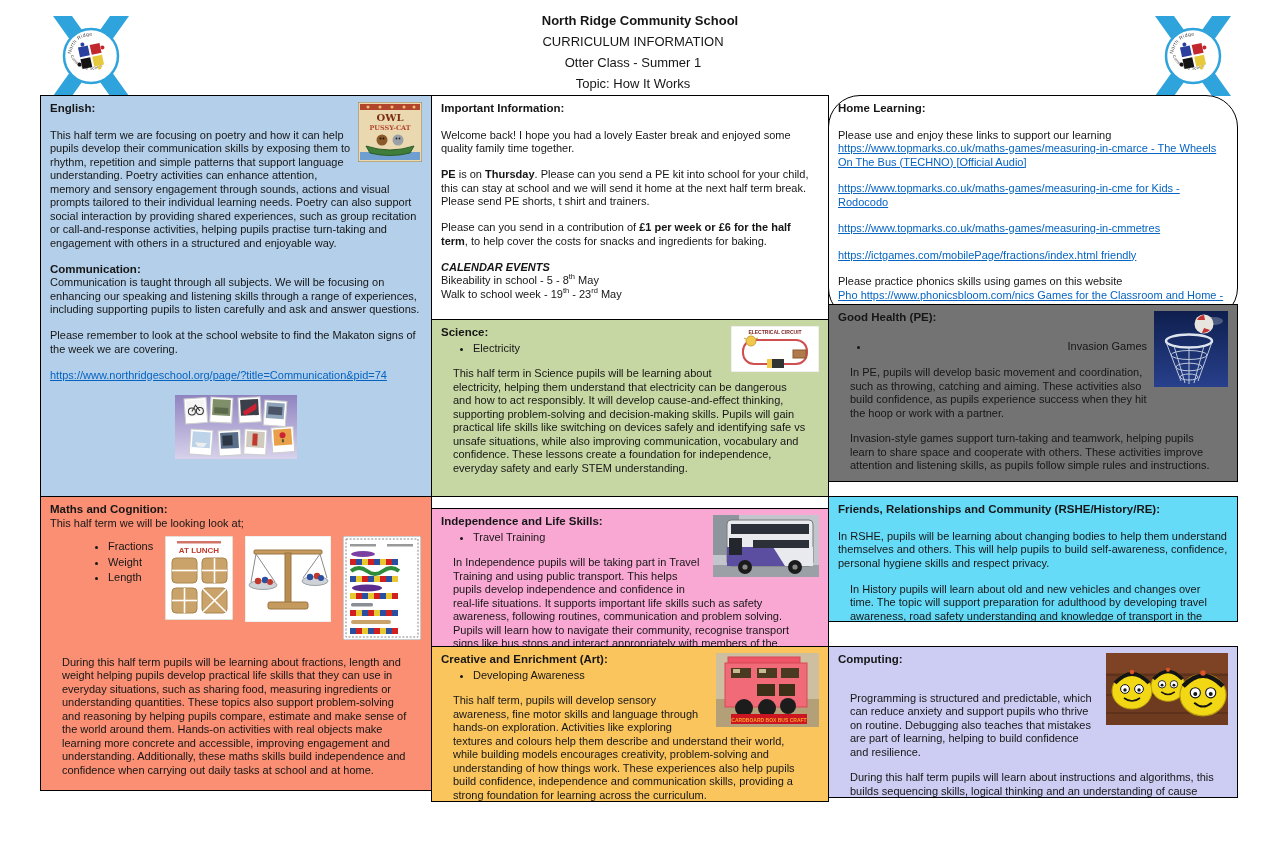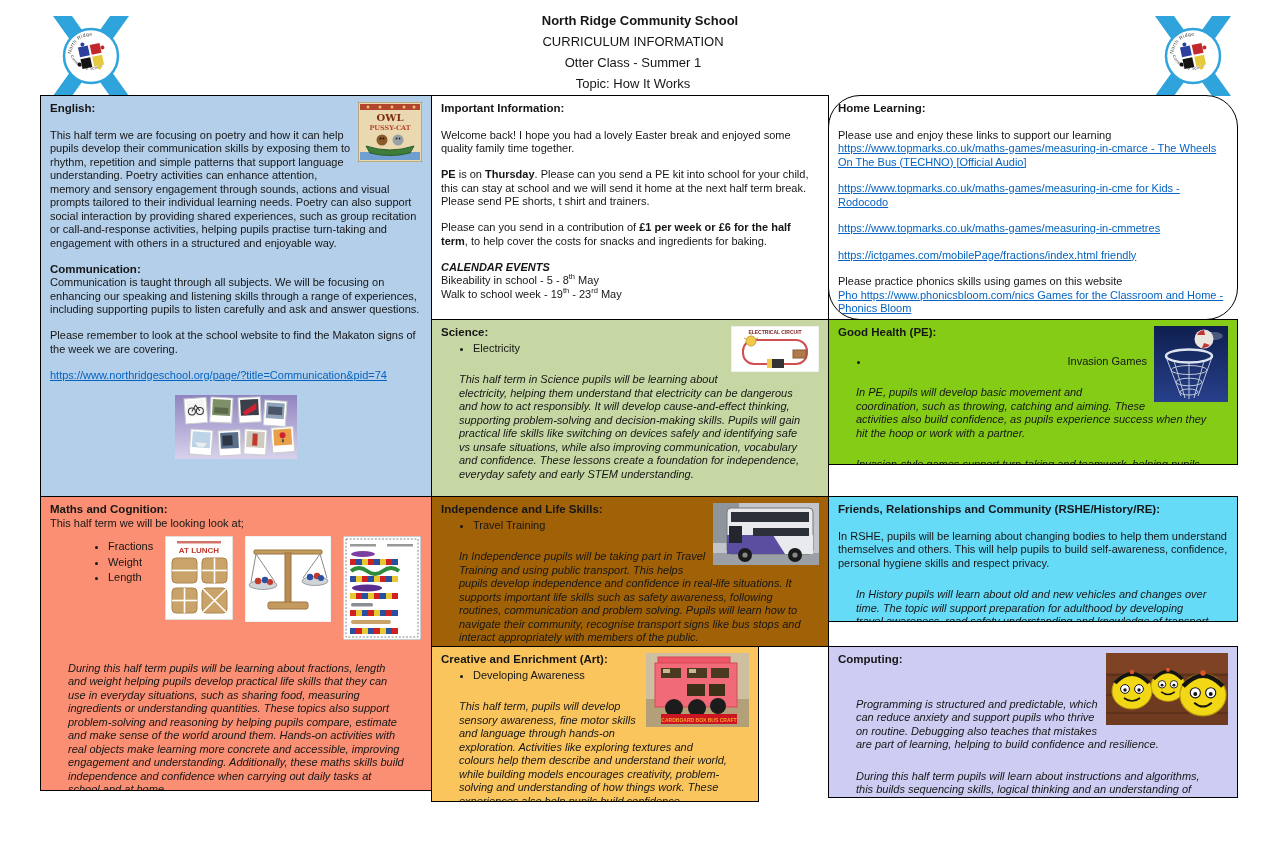--- a/index.html
+++ b/index.html
@@ -9,40 +9,40 @@
   .hdr{position:absolute;left:0;top:10px;width:100%;text-align:center;font-size:13px;line-height:21px;}
   .hdr .t1{font-weight:bold;margin-left:14px;}
   .logo{position:absolute;top:16px;}
   .logo-left{left:46px;}
   .logo-right{left:1148px;}
   
   .box{position:absolute;border:1px solid #000;box-sizing:border-box;
        padding:6px 9px 4px 9px;font-size:11px;line-height:13.5px;overflow:hidden;}
   .box .hd{font-weight:bold;font-size:11.5px;margin:0;}
   .box p{margin:0 0 12.5px 0;}
-  .box p.tight{margin:18px;font-style:italic;}
+  .box p.tight{margin:12px;}
   .gap{height:13px;}
   .sgap{height:6px;}
   ul.bl{margin:2px 0 12px 0;padding-left:32px;}
   ul.bl li{margin:2px 0;}
   ul.bl-deep{padding-left:58px;}
   .link{color:#0563c1;text-decoration:underline;cursor:pointer;}
   sup{font-size:7.5px;line-height:0;}
   .fl-r{float:right;margin:0 0 4px 7px;}
   .b{font-weight:bold;}
   .bi{font-weight:bold;font-style:italic;}
   
   .bx-english    {left:40px; top:95px;  width:392px;height:402px;background:#b4cfe9;}
   .bx-maths      {left:40px; top:496px; width:392px;height:295px;background:#fa8f73;}
   .bx-important  {left:431px;top:95px;  width:398px;height:225px;background:#ffffff;}
   .bx-science    {left:431px;top:319px; width:398px;height:178px;background:#c6d7a3;}
-  .bx-independ   {left:431px;top:496px; width:398px;height:151px;background:#a16207;}
-  .bx-creative   {left:431px;top:646px; width:328px;height:156px;background:#fbc55e;}
+  .bx-independ   {left:431px;top:508px; width:398px;height:151px;background:#f9a8d4;}
+  .bx-creative   {left:431px;top:646px; width:398px;height:156px;background:#fbc55e;}
   .bx-home       {left:828px;top:95px;  width:410px;height:225px;background:#ffffff;border-radius:32px;}
-  .bx-pe         {left:828px;top:319px; width:410px;height:146px;background:#84cc16;}
+  .bx-pe         {left:828px;top:304px; width:410px;height:178px;background:#737373;}
   .bx-friends    {left:828px;top:496px; width:410px;height:126px;background:#66dbf8;}
   .bx-computing  {left:828px;top:646px; width:410px;height:152px;background:#cdccf2;}
   .maths-row{display:flex;align-items:flex-start;gap:10px;}
   .maths-row ul{flex:0 0 auto;}
   .maths-imgs{display:flex;gap:12px;align-items:flex-start;margin-left:2px;justify-content:center;}
   .center-img{text-align:center;margin-top:2px;}
   .home-link{display:block;margin:0 0 13px 0;}
   .home-link.tight{margin-bottom:16px;}
 </style>
 </head>

